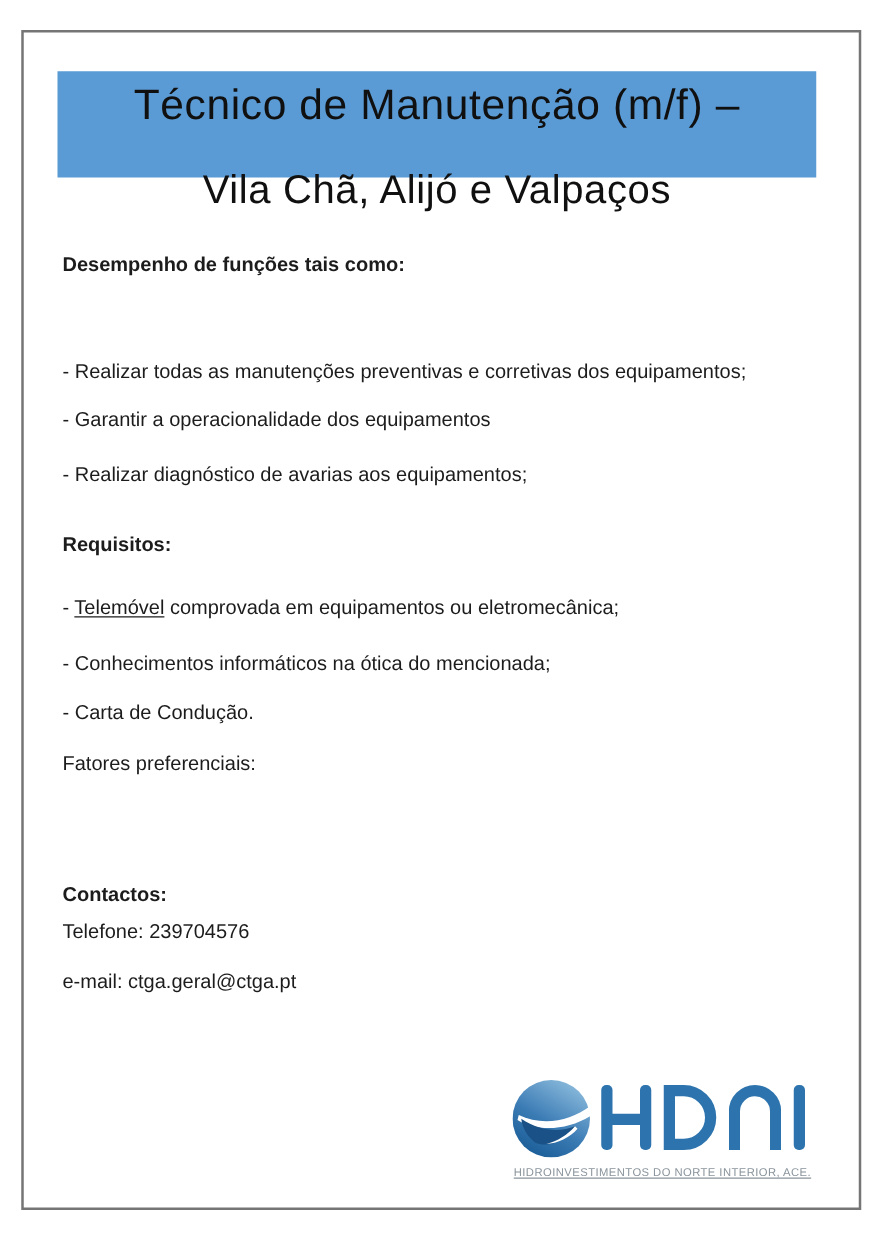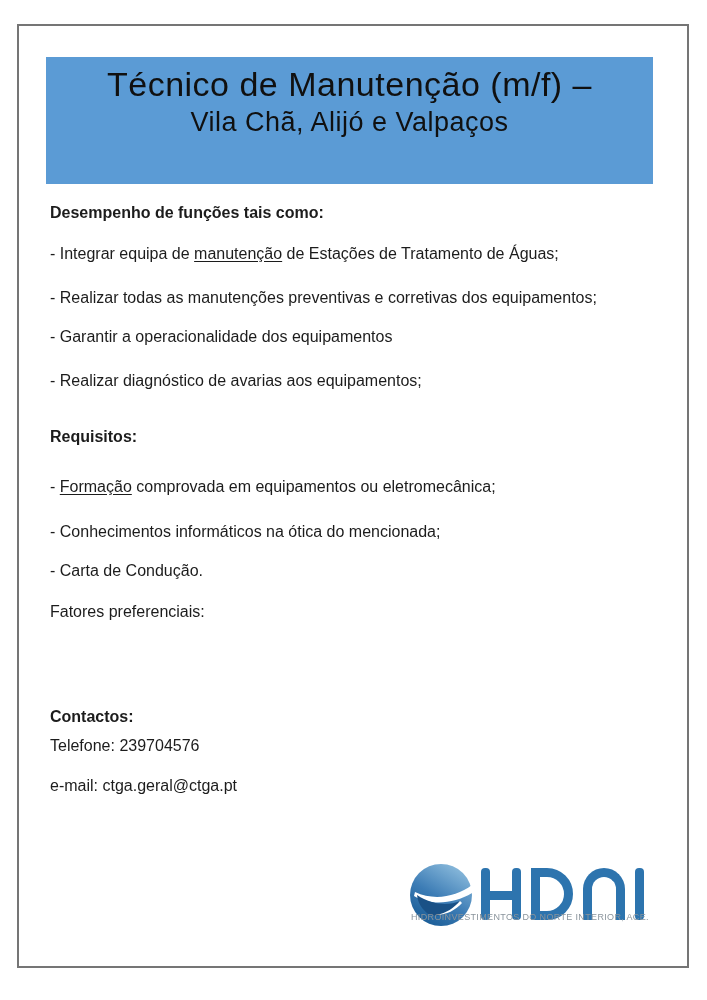--- a/index.html
+++ b/index.html
@@ -5,70 +5,69 @@
   html,body { margin:0; padding:0; background:#ffffff; }
   .page {
     position:relative; width:707px; height:1000px; background:#ffffff;
     font-family:"Liberation Sans", sans-serif; color:#1c1c1c; overflow:hidden;
   }
   .frame {
     position:absolute; left:17px; top:24px; width:672px; height:944px;
     box-sizing:border-box; border:2px solid #757575; background:#ffffff;
   }
   .banner {
-    position:absolute; left:27px; top:31px; width:607px; height:127px;
+    position:absolute; left:27px; top:31px; width:607px; height:85px;
     background:#5b9bd5; text-align:center; color:#101010;
   }
   .banner .t1 { margin-top:7px; font-size:34px; line-height:40px; letter-spacing:0.5px; }
-  .banner .t2 { font-size:27px; line-height:36px; letter-spacing:0.5px; }
+  .banner .t2 { font-size:32px; line-height:36px; letter-spacing:0.5px;margin-top:29px; }
   .line { position:absolute; left:31px; font-size:16px; line-height:20px; white-space:nowrap; color:#1c1c1c; }
   .bold { font-weight:bold; }
   .u { text-decoration:underline; text-underline-offset:2px; }
   .logo { position:absolute; left:391px; top:838px; width:260px; height:80px; }
   .logo-circle { position:absolute; left:0; top:0; }
   .wordmark { position:absolute; left:71px; top:4px; height:52px; display:flex; align-items:flex-start; gap:10px; }
   .wordmark .lh { position:relative; width:40px; height:52px; display:inline-block; }
   .wordmark .lh::before, .wordmark .lh::after {
     content:""; position:absolute; top:0; width:9px; height:52px; background:#2d74ae; border-radius:4px;
   }
   .wordmark .lh::before { left:0; }
   .wordmark .lh::after { right:0; }
   .wordmark .lh .cross { position:absolute; left:2px; top:23px; width:36px; height:9px; background:#2d74ae; }
   .wordmark .ld { width:42px; height:52px; box-sizing:border-box; border:9px solid #2d74ae; border-radius:0 26px 26px 0; display:inline-block; }
   .wordmark .ln { width:42px; height:52px; box-sizing:border-box; border:9px solid #2d74ae; border-bottom:none; border-radius:21px 21px 0 0; display:inline-block; }
   .wordmark .li { width:9px; height:52px; background:#2d74ae; border-radius:4px; display:inline-block; }
   .tagline {
-    position:absolute; left:1px; top:48px; font-size:9px; letter-spacing:0.35px;
-    color:#8a949c; white-space:nowrap;
+    position:absolute; left:1px; top:69px; font-size:9px; letter-spacing:0.35px;
+    color:#8a949c; white-space:nowrap;text-decoration:underline;
   }
 </style>
 </head>
 <body>
 
 <div class="page">
   <div class="frame">
 
     <div class="banner">
       <div class="t1">Técnico de Manutenção (m/f) –</div>
       <div class="t2">Vila Chã, Alijó e Valpaços</div>
     </div>
 
     <div class="line bold" style="top:177px">Desempenho de funções tais como:</div>
 
-    <div class="line" style="top:218px"><span>- Integrar equipa de </span><span class="u">manutenção</span><span> de Estações de Tratamento de Águas;</span></div>
 
     <div class="line" style="top:262px">- Realizar todas as manutenções preventivas e corretivas dos equipamentos;</div>
 
     <div class="line" style="top:301px">- Garantir a operacionalidade dos equipamentos</div>
 
     <div class="line" style="top:345px">- Realizar diagnóstico de avarias aos equipamentos;</div>
 
     <div class="line bold" style="top:401px">Requisitos:</div>
 
-    <div class="line" style="top:451px"><span>- </span><span class="u">Formação</span><span> comprovada em equipamentos ou eletromecânica;</span></div>
+    <div class="line" style="top:451px"><span>- </span><span class="u">Telemóvel</span><span> comprovada em equipamentos ou eletromecânica;</span></div>
 
     <div class="line" style="top:496px">- Conhecimentos informáticos na ótica do mencionada;</div>
 
     <div class="line" style="top:535px">- Carta de Condução.</div>
 
     <div class="line" style="top:576px">Fatores preferenciais:</div>
 
 
     <div class="line bold" style="top:681px">Contactos:</div>
 

